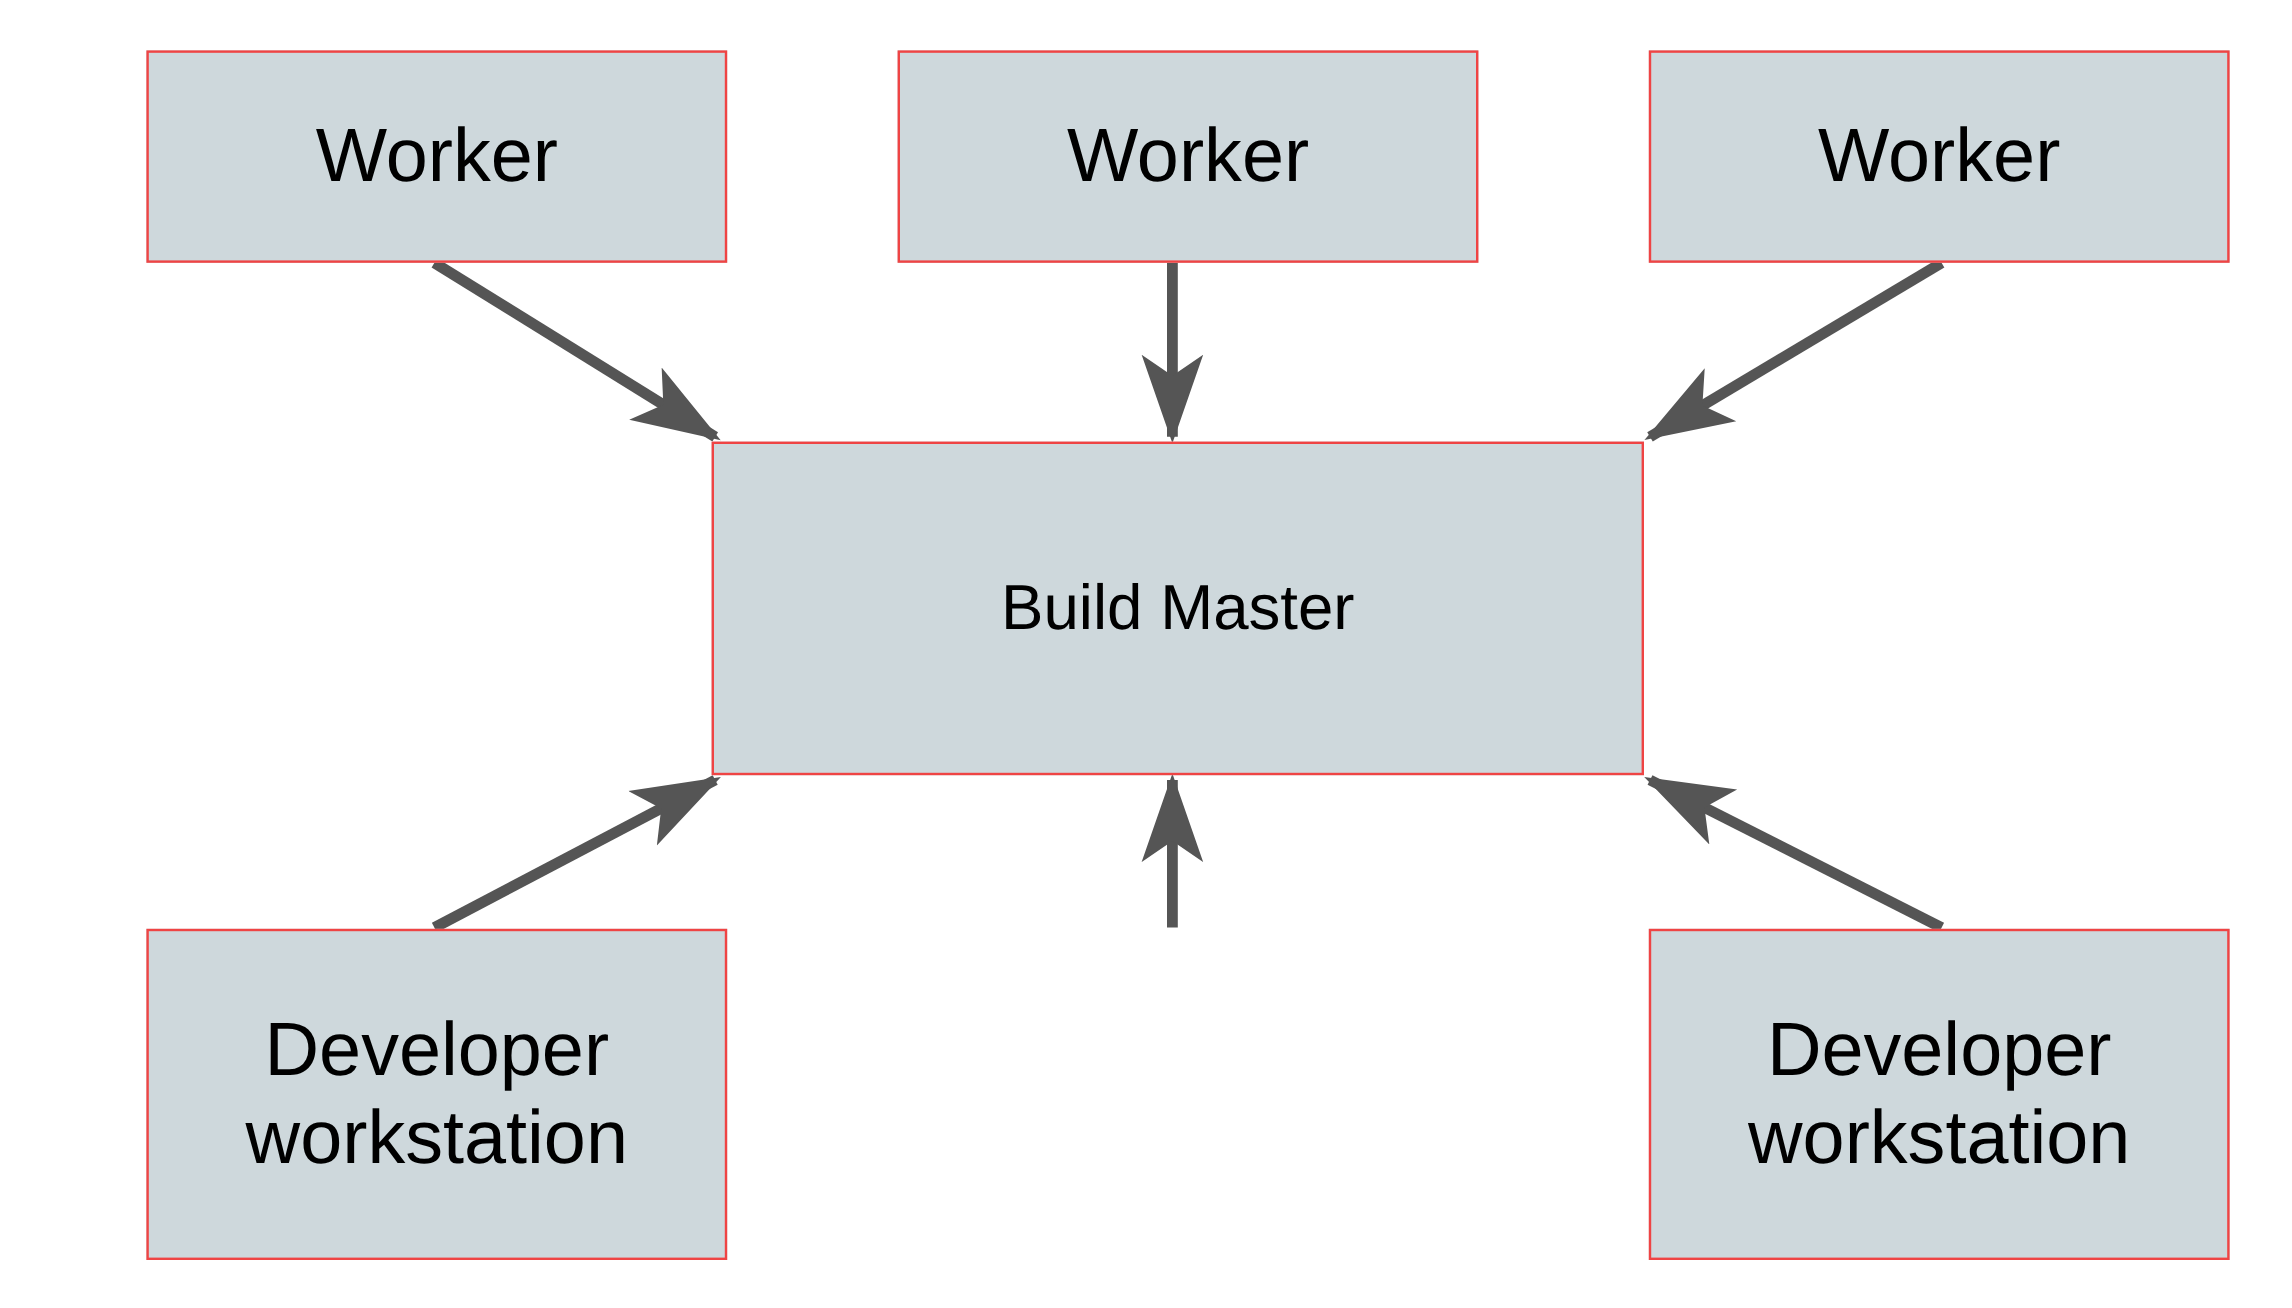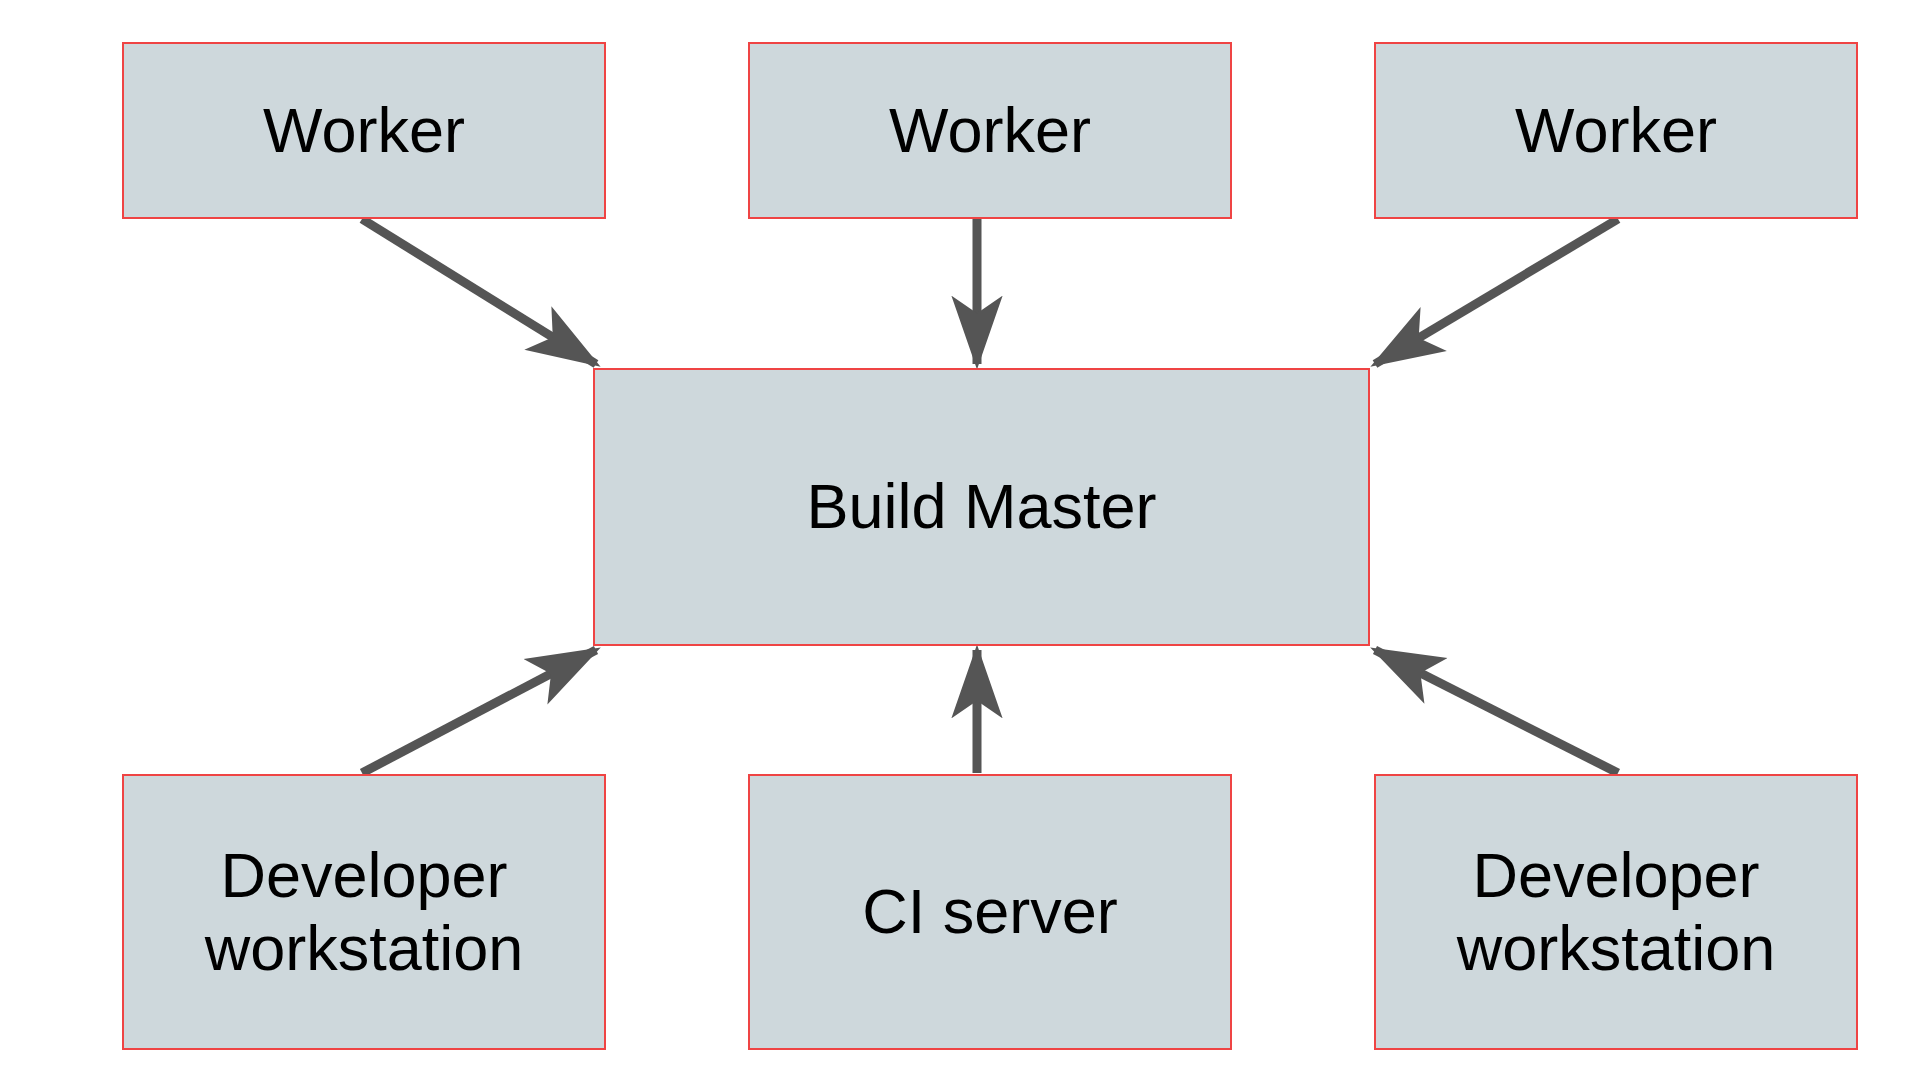--- a/index.html
+++ b/index.html
@@ -43,21 +43,21 @@
   .node-label {
     display: block;
     width: 100%;
     padding: 0 10px;
     box-sizing: border-box;
   }
   
   #node-worker-1     { left: 122px;  top: 42px;   width: 484px; height: 177px; font-size: 63px; }
   #node-worker-2     { left: 748px;  top: 42px;   width: 484px; height: 177px; font-size: 63px; }
   #node-worker-3     { left: 1374px; top: 42px;   width: 484px; height: 177px; font-size: 63px; }
-  #node-build-master { left: 593px;  top: 368px;  width: 777px; height: 278px; font-size: 63px; }
+  #node-build-master { left: 593px;  top: 368px;  width: 777px; height: 278px; font-size: 53px; }
   #node-dev-left     { left: 122px;  top: 774px;  width: 484px; height: 276px; font-size: 63px; }
   #node-ci-server    { left: 748px;  top: 774px;  width: 484px; height: 276px; font-size: 63px; }
   #node-dev-right    { left: 1374px; top: 774px;  width: 484px; height: 276px; font-size: 63px; }
 </style>
 </head>
 <body>
 
 <div id="diagram-root">
 
   <svg id="edge-layer" viewBox="0 0 1910 1090" width="1910" height="1090" xmlns="http://www.w3.org/2000/svg">
@@ -94,22 +94,19 @@
 
   <div class="node" id="node-build-master">
     <span class="node-label">Build Master</span>
   </div>
 
   <div class="node" id="node-dev-left">
     <span class="node-label">Developer
 workstation</span>
   </div>
 
-  <div class="node" id="node-ci-server">
-    <span class="node-label">CI server</span>
-  </div>
 
   <div class="node" id="node-dev-right">
     <span class="node-label">Developer
 workstation</span>
   </div>
 
 </div>
 
 </body></html>

